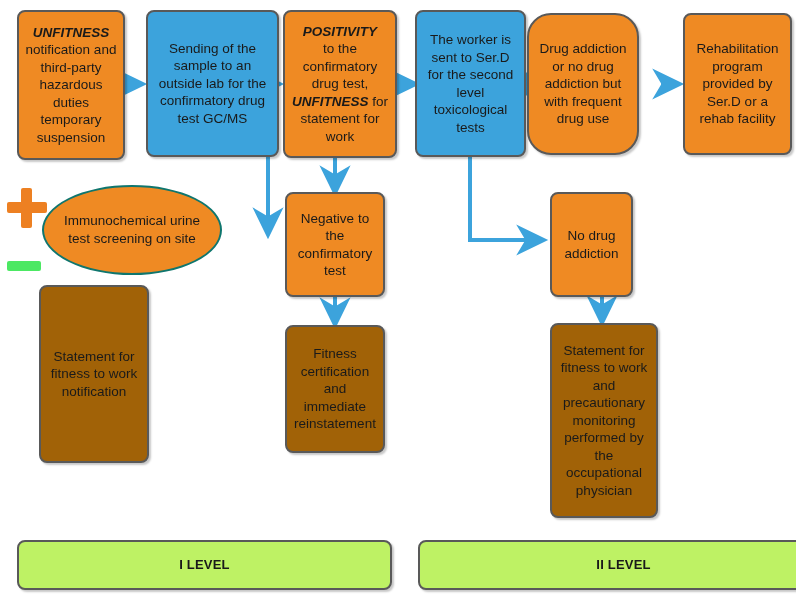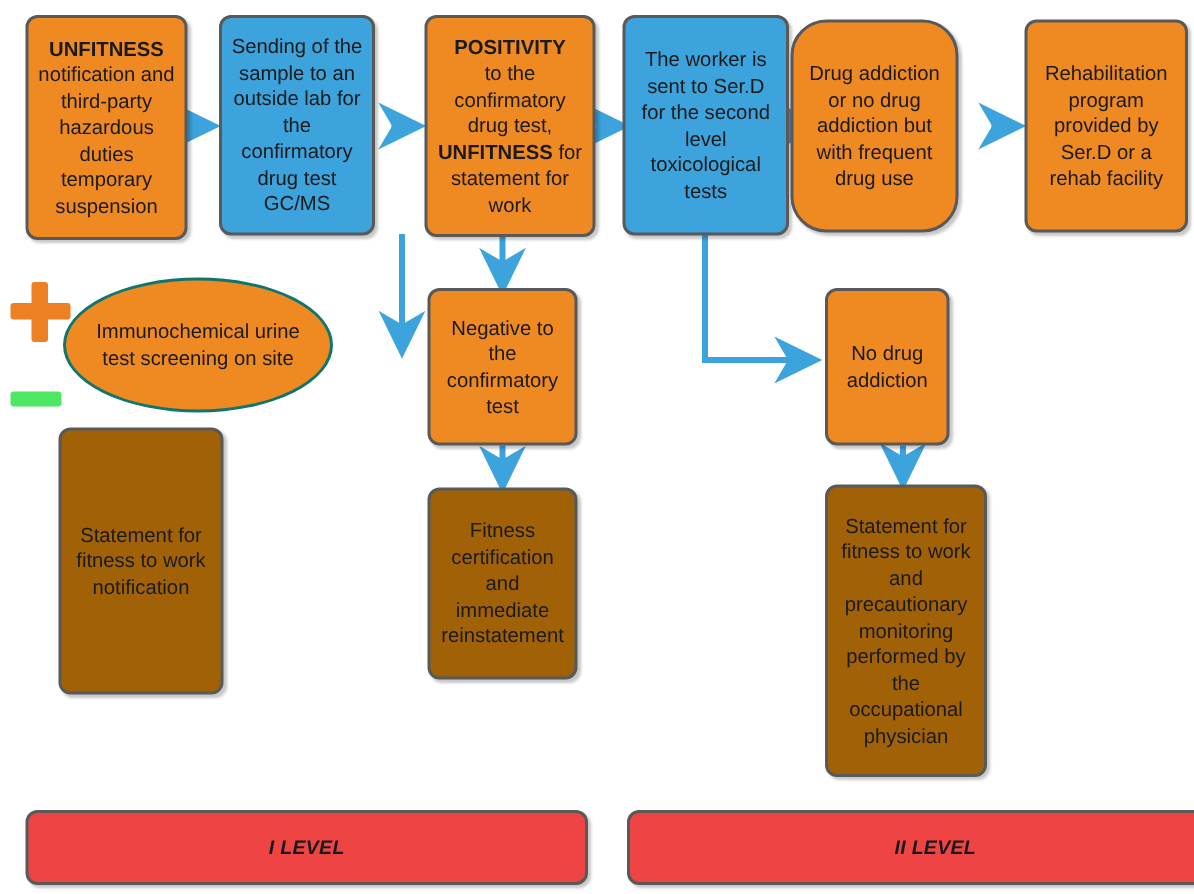--- a/index.html
+++ b/index.html
@@ -30,42 +30,42 @@
     color: #1a1a1a;
     font-size: 13.5px;
     line-height: 17.5px;
     padding: 3px 5px;
     box-shadow: 2px 2px 2px rgba(0,0,0,0.22);
   }
   .node .txt { display: block; width: 100%; }
   .orange { background: #ef8a23; }
   .blue   { background: #3ca3dc; }
   .green  { background: #a16207; }
-  .teal   { background: #ef4444; font-style: italic; }
+  .teal   { background: #bef264; }
   .ellipse {
     position: absolute;
     box-sizing: border-box;
     border: 2px solid #0f766e;
     border-radius: 50%;
     background: #ef8a23;
     display: flex;
     align-items: center;
     justify-content: center;
     text-align: center;
     color: #1a1a1a;
     font-size: 13.5px;
     line-height: 18px;
     padding: 0 16px;
   }
   .levelbar {
     font-weight: bold;
     font-size: 13px;
     letter-spacing: 0.2px;
   }
-  b.hl { font-weight: bold; }
+  b.hl { font-weight: bold; font-style: italic; }
   
   .plus {
     position: absolute;
     width: 40px;
     height: 40px;
   }
   .plus::before, .plus::after {
     content: "";
     position: absolute;
     background: #ed8022;
@@ -122,21 +122,21 @@
     </g>
   </svg>
 
   <div class="node orange" style="left:17px; top:10px; width:108px; height:150px;">
     <span class="txt">
       <b class="hl">UNFITNESS</b><br>
       <span>notification and third-party hazardous duties temporary suspension</span>
     </span>
   </div>
 
-  <div class="node blue" style="left:146px; top:10px; width:104px; height:147px;">
+  <div class="node blue" style="left:146px; top:10px; width:133px; height:147px;">
     <span class="txt">Sending of the sample to an outside lab for the confirmatory drug test GC/MS</span>
   </div>
 
   <div class="node orange" style="left:283px; top:10px; width:114px; height:148px;">
     <span class="txt">
       <b class="hl">POSITIVITY</b><br>
       <span>to the confirmatory drug test,</span>
       <b class="hl">UNFITNESS</b>
       <span>for statement for work</span>
     </span>

